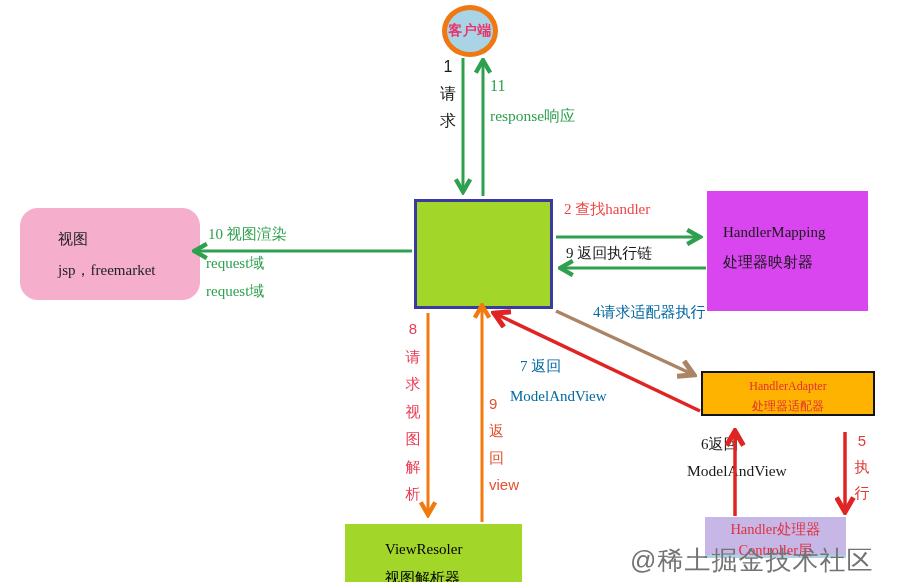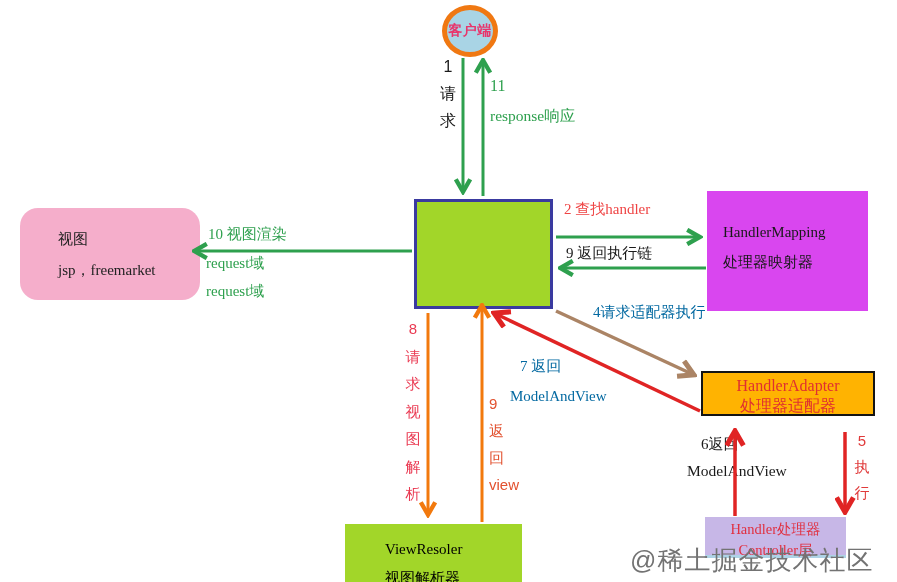--- a/index.html
+++ b/index.html
@@ -32,21 +32,21 @@
     padding:26px 0 0 16px;line-height:30px;
   }
   .viewbox{
     left:10px;top:208px;width:180px;height:92px;border-radius:18px;
     background:#f5aecb;color:#222;font-size:15px;
     padding:16px 0 0 38px;line-height:31px;margin-left:10px;
   }
   .hadapter{
     left:701px;top:371px;width:174px;height:45px;
     background:#ffb301;border:2px solid #141414;
-    color:#e03030;font-size:16px;text-align:center;
+    color:#e03030;font-size:12px;text-align:center;
     padding-top:3px;line-height:20px;
   }
   .handlerbox{
     left:705px;top:517px;width:141px;height:41px;
     background:#c7b7e7;border-bottom:3px solid #aed3e6;
     color:#e03040;font-size:14.5px;text-align:center;
     padding-top:2px;line-height:21px;
   }
   .vresolver{
     left:345px;top:524px;width:177px;height:58px;

